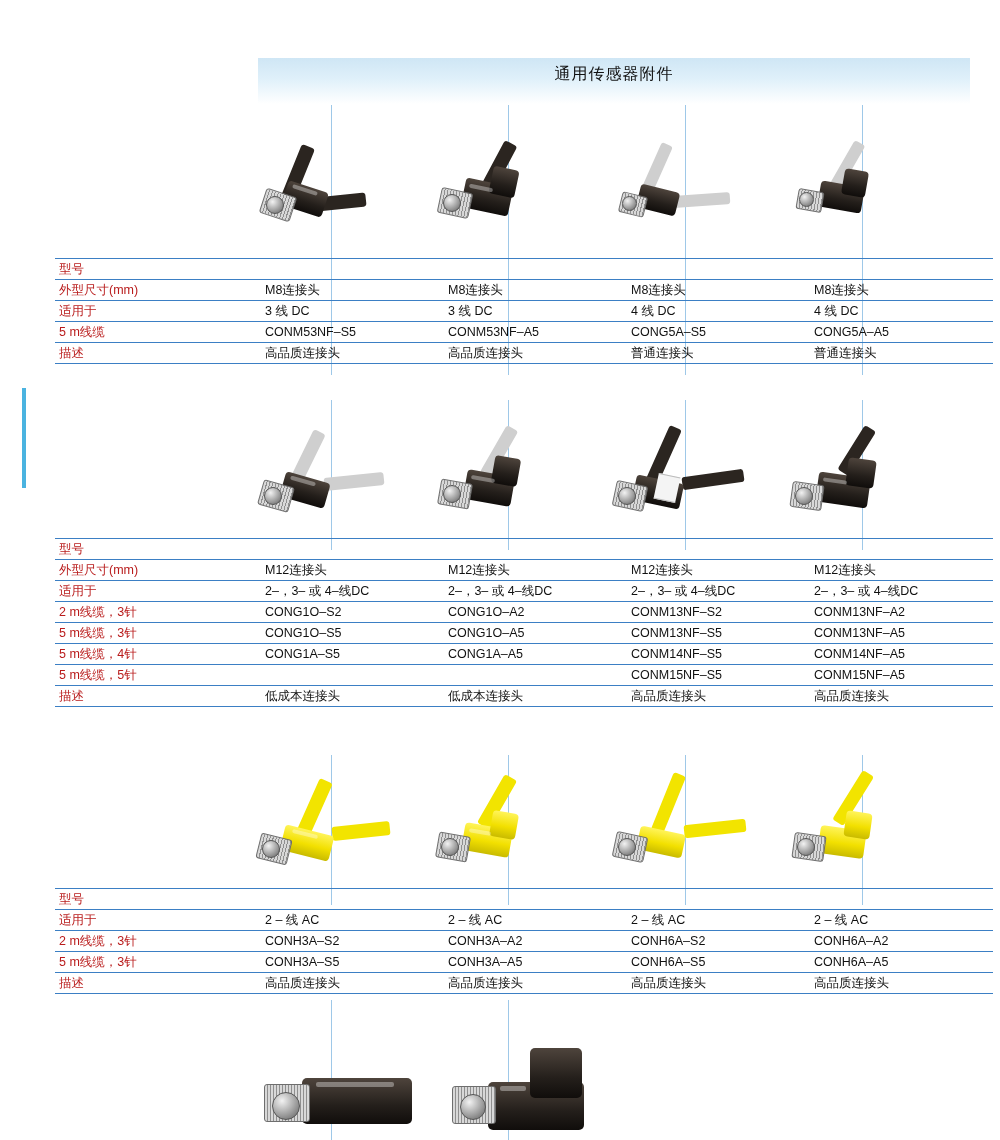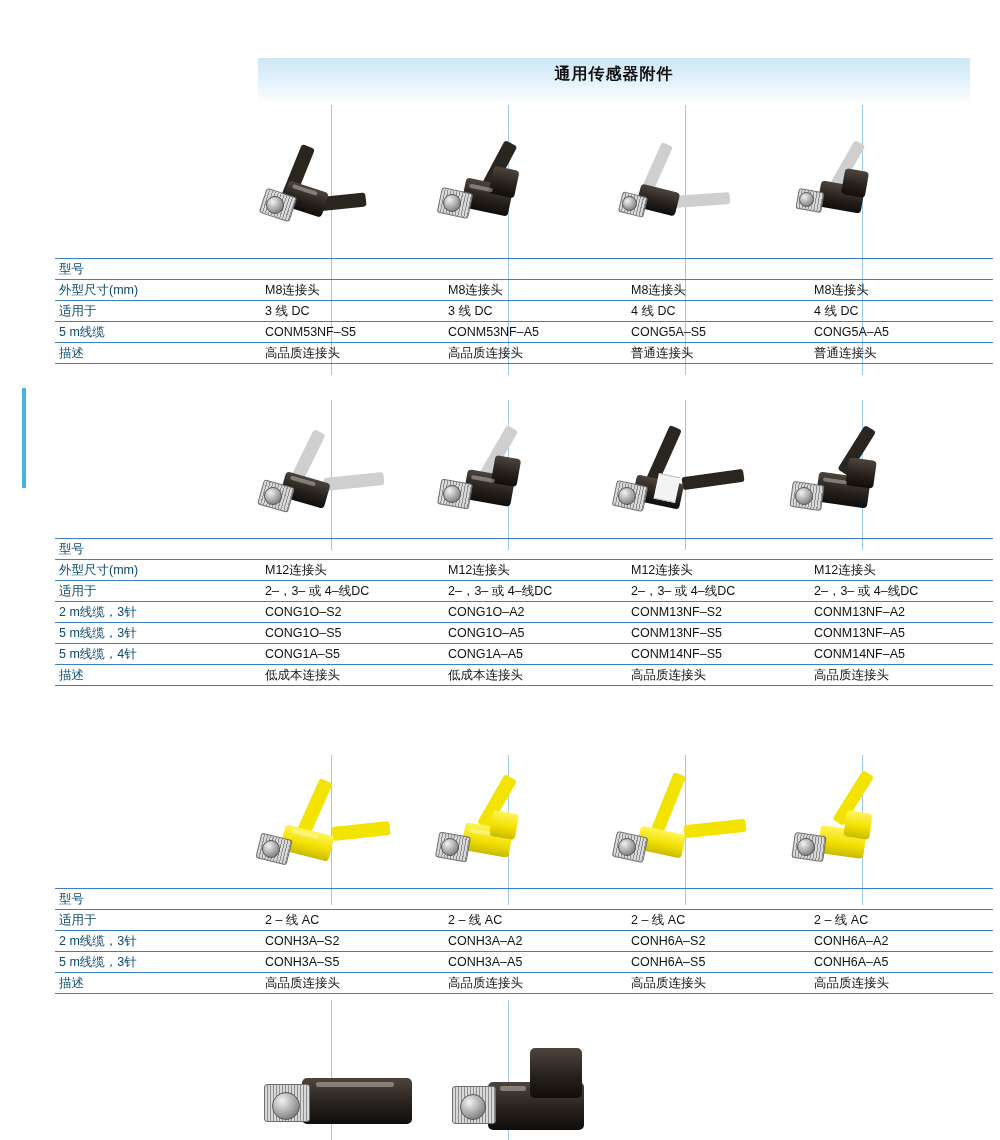--- a/index.html
+++ b/index.html
@@ -25,21 +25,21 @@
     height: 46px;
     background: linear-gradient(to bottom, #cfe6f5 0%, #dff0fa 45%, #ffffff 100%);
   }
   .header-title {
     position: absolute;
     left: 258px;
     top: 64px;
     width: 712px;
     text-align: center;
     font-size: 16px;
-    font-weight: bold;
+    font-weight: normal;
     color: #111111;
     letter-spacing: 1px;
   }
 
   
   .left-accent {
     position: absolute;
     left: 22px;
     top: 388px;
     width: 4px;
@@ -67,21 +67,21 @@
     vertical-align: middle;
     height: 14px;
     white-space: nowrap;
   }
   table.spec tr:last-child td {
     border-bottom: 1px solid #3b7fc4;
   }
   td.rowlabel {
     width: 200px;
     border-top: 1px solid #3b7fc4;
-    color: #0c4a6e;
+    color: #b91c1c;
   }
   td.cell {
     width: 177px;
   }
   .empty {
     color: transparent;
   }
 
   
   .vline {
@@ -327,20 +327,27 @@
       <td class="cell">CONM13NF–A5</td>
     </tr>
     <tr>
       <td class="rowlabel">5 m线缆，4针</td>
       <td class="cell">CONG1A–S5</td>
       <td class="cell">CONG1A–A5</td>
       <td class="cell">CONM14NF–S5</td>
       <td class="cell">CONM14NF–A5</td>
     </tr>
     <tr>
+      <td class="rowlabel">5 m线缆，5针</td>
+      <td class="cell empty">&nbsp;</td>
+      <td class="cell empty">&nbsp;</td>
+      <td class="cell">CONM15NF–S5</td>
+      <td class="cell">CONM15NF–A5</td>
+    </tr>
+    <tr>
       <td class="rowlabel">描述</td>
       <td class="cell">低成本连接头</td>
       <td class="cell">低成本连接头</td>
       <td class="cell">高品质连接头</td>
       <td class="cell">高品质连接头</td>
     </tr>
   </tbody>
     </table>
 </div>
 

